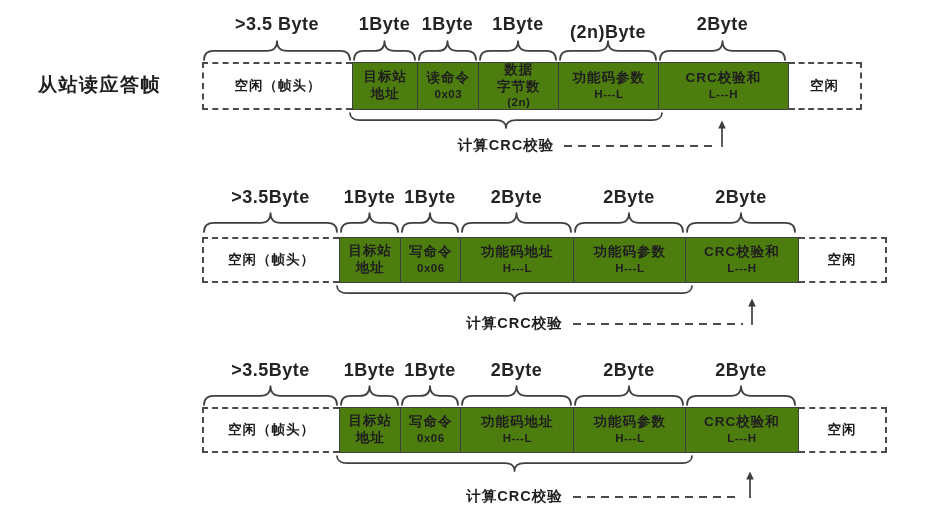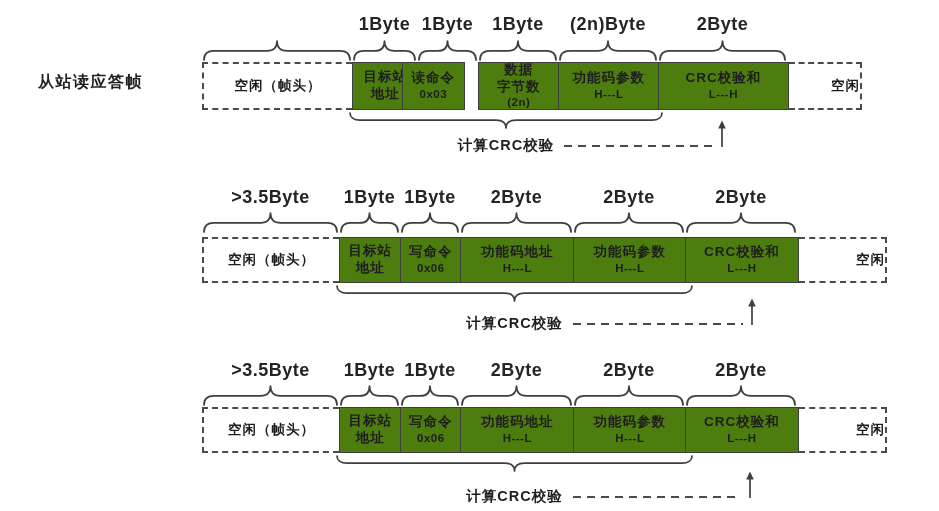--- a/index.html
+++ b/index.html
@@ -4,35 +4,35 @@
 <style>
   html,body{margin:0;padding:0;}
   body{
     width:939px;height:511px;background:#ffffff;
     font-family:"Liberation Sans","DejaVu Sans",sans-serif;
     position:relative;overflow:hidden;color:#222;
   }
   .canvas{position:absolute;left:0;top:0;width:939px;height:511px;}
   .frame{position:absolute;left:0;top:0;width:939px;height:511px;}
   .frame-title{
-    position:absolute;font-size:16px;font-weight:700;letter-spacing:1.5px;
+    position:absolute;font-size:19px;font-weight:700;letter-spacing:1.5px;
     color:#1f1f1f;white-space:nowrap;
   }
   .byte-label{
     position:absolute;text-align:center;font-size:18px;font-weight:700;
     color:#242424;white-space:nowrap;letter-spacing:.5px;
   }
   .brace-svg{position:absolute;overflow:visible;}
   .cell{
     position:absolute;box-sizing:border-box;display:flex;flex-direction:column;
     align-items:center;justify-content:center;text-align:center;background:#4d7c0f;
   }
   .cell.solid{border:1.6px solid #3f3f3f;}
   .cell.idle-left{border:2px dashed #4a4a4a;border-right:none;background:transparent;}
-  .cell.idle-right{border:2px dashed #4a4a4a;border-left:none;background:transparent;align-items:flex-end;}
+  .cell.idle-right{border:2px dashed #4a4a4a;border-left:none;background:transparent;}
   .cell-label{
     font-size:13.5px;font-weight:700;line-height:1.25;color:#1e1e1e;
     white-space:pre-line;letter-spacing:1px;
   }
   .cell-sub{
     font-size:11.5px;font-weight:600;line-height:1.2;color:#1e1e1e;
     letter-spacing:.5px;margin-top:1px;
   }
   .crc-note{
     position:absolute;width:180px;text-align:center;font-size:14.5px;
@@ -43,52 +43,53 @@
     background:repeating-linear-gradient(90deg,#4a4a4a 0 8px,transparent 8px 14px);
   }
   .arrow-svg{position:absolute;overflow:visible;}
 </style>
 </head>
 <body>
 
 <div class="canvas">
   <section class="frame">
       <div class="frame-title" style="left: 38px; top: 72px;">从站读应答帧</div>
+      <div class="byte-label" style="left: 202px; top: 14px; width: 150px;">&gt;3.5 Byte</div>
       <svg width="146" height="19" class="brace-svg" style="left: 204px; top: 41px;">
         <path d="M0 19 C0 12.9 3.5 9.9 10 9.9 L63 9.9 C70 9.9 73 6.9 73 0 C73 6.9 76 9.9 83 9.9 L136 9.9 C142.5 9.9 146 12.9 146 19" fill="none" stroke="#3f3f3f" stroke-width="1.7" stroke-linecap="round" stroke-linejoin="round"></path>
       </svg>
       <div class="cell idle-left" style="left: 202px; top: 62px; width: 150px; height: 48px;">
         <span class="cell-label">空闲（帧头）</span>
       </div>
       <div class="byte-label" style="left: 352px; top: 14px; width: 65px;">1Byte</div>
       <svg width="61" height="19" class="brace-svg" style="left: 354px; top: 41px;">
         <path d="M0 19 C0 12.9 3.5 9.9 10 9.9 L20.5 9.9 C27.5 9.9 30.5 6.9 30.5 0 C30.5 6.9 33.5 9.9 40.5 9.9 L51 9.9 C57.5 9.9 61 12.9 61 19" fill="none" stroke="#3f3f3f" stroke-width="1.7" stroke-linecap="round" stroke-linejoin="round"></path>
       </svg>
       <div class="cell solid" style="left: 352px; top: 62px; width: 66.6px; height: 48px;">
         <span class="cell-label">目标站
 地址</span>
       </div>
       <div class="byte-label" style="left: 417px; top: 14px; width: 61px;">1Byte</div>
       <svg width="57" height="19" class="brace-svg" style="left: 419px; top: 41px;">
         <path d="M0 19 C0 12.9 3.5 9.9 10 9.9 L18.5 9.9 C25.5 9.9 28.5 6.9 28.5 0 C28.5 6.9 31.5 9.9 38.5 9.9 L47 9.9 C53.5 9.9 57 12.9 57 19" fill="none" stroke="#3f3f3f" stroke-width="1.7" stroke-linecap="round" stroke-linejoin="round"></path>
       </svg>
-      <div class="cell solid" style="left: 402px; top: 62px; width: 62.6px; height: 48px;">
+      <div class="cell solid" style="left: 417px; top: 62px; width: 62.6px; height: 48px;">
         <span class="cell-label">读命令</span>
         <span class="cell-sub">0x03</span>
       </div>
       <div class="byte-label" style="left: 478px; top: 14px; width: 80px;">1Byte</div>
       <svg width="76" height="19" class="brace-svg" style="left: 480px; top: 41px;">
         <path d="M0 19 C0 12.9 3.5 9.9 10 9.9 L28 9.9 C35 9.9 38 6.9 38 0 C38 6.9 41 9.9 48 9.9 L66 9.9 C72.5 9.9 76 12.9 76 19" fill="none" stroke="#3f3f3f" stroke-width="1.7" stroke-linecap="round" stroke-linejoin="round"></path>
       </svg>
       <div class="cell solid" style="left: 478px; top: 62px; width: 81.6px; height: 48px;">
         <span class="cell-label">数据
 字节数</span>
         <span class="cell-sub">(2n)</span>
       </div>
-      <div class="byte-label" style="left: 558px; top: 14px; width: 100px; text-align: center;">(2n)Byte</div>
+      <div class="byte-label" style="left: 558px; top: 22px; width: 100px; text-align: center;">(2n)Byte</div>
       <svg width="96" height="19" class="brace-svg" style="left: 560px; top: 41px;">
         <path d="M0 19 C0 12.9 3.5 9.9 10 9.9 L38 9.9 C45 9.9 48 6.9 48 0 C48 6.9 51 9.9 58 9.9 L86 9.9 C92.5 9.9 96 12.9 96 19" fill="none" stroke="#3f3f3f" stroke-width="1.7" stroke-linecap="round" stroke-linejoin="round"></path>
       </svg>
       <div class="cell solid" style="left: 558px; top: 62px; width: 101.6px; height: 48px;">
         <span class="cell-label">功能码参数</span>
         <span class="cell-sub">H---L</span>
       </div>
       <div class="byte-label" style="left: 658px; top: 14px; width: 129px;">2Byte</div>
       <svg width="125" height="19" class="brace-svg" style="left: 660px; top: 41px;">
         <path d="M0 19 C0 12.9 3.5 9.9 10 9.9 L52.5 9.9 C59.5 9.9 62.5 6.9 62.5 0 C62.5 6.9 65.5 9.9 72.5 9.9 L115 9.9 C121.5 9.9 125 12.9 125 19" fill="none" stroke="#3f3f3f" stroke-width="1.7" stroke-linecap="round" stroke-linejoin="round"></path>

